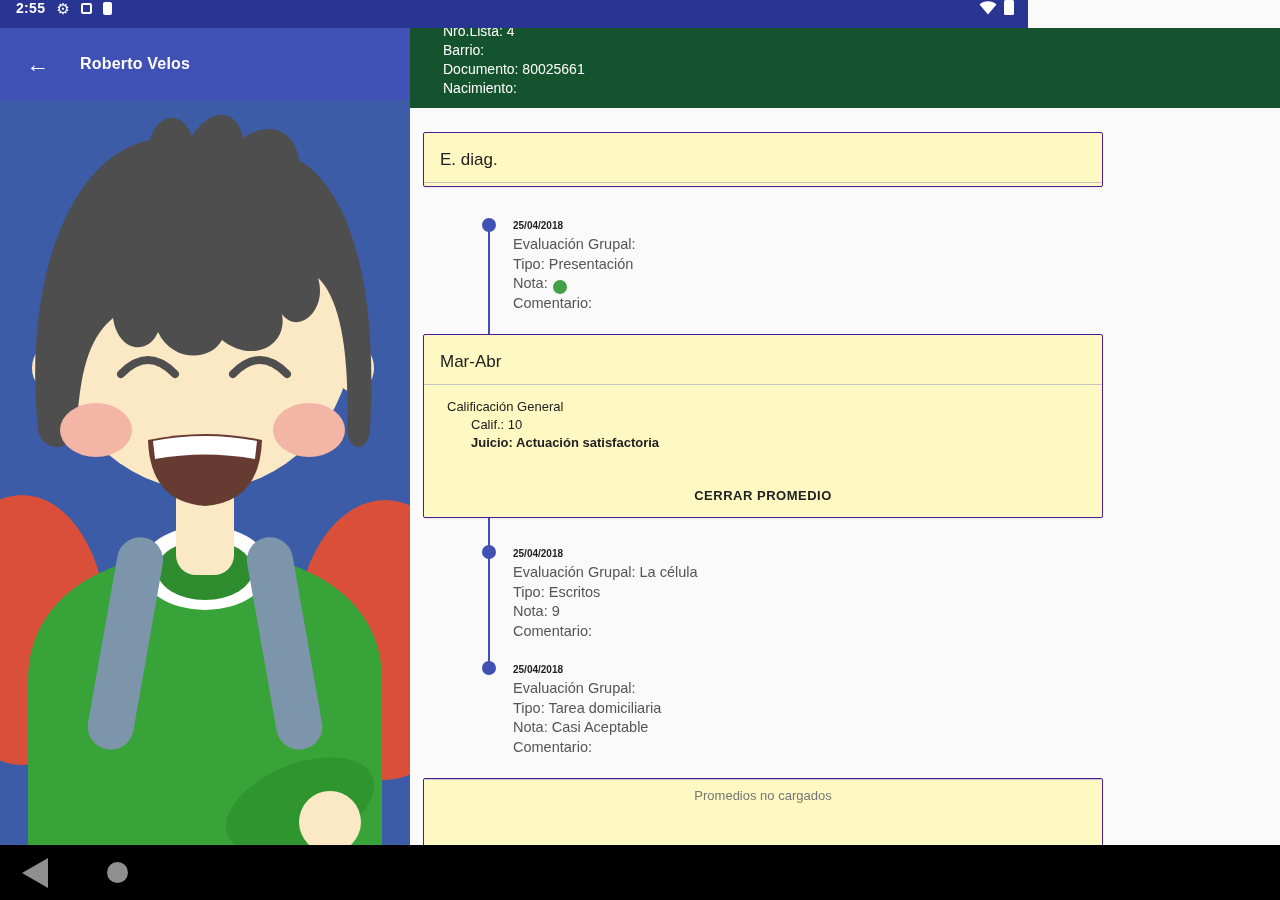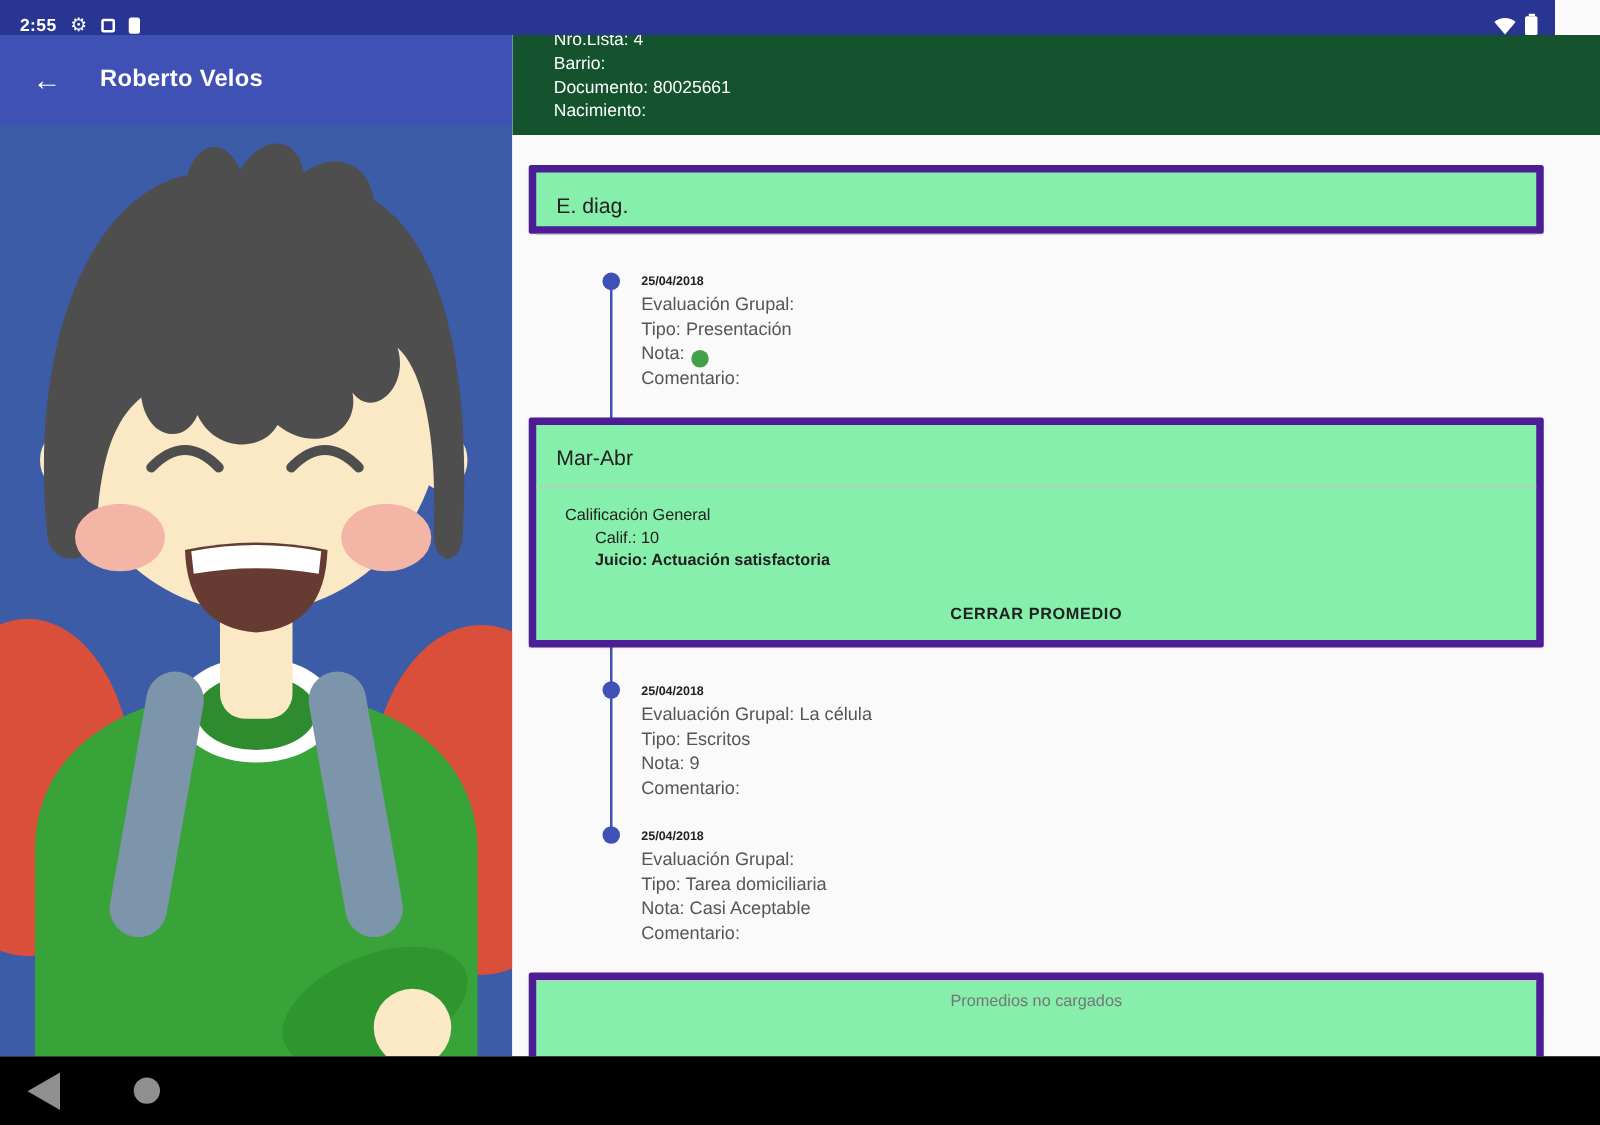--- a/index.html
+++ b/index.html
@@ -6,60 +6,60 @@
   html,body { width:1280px; height:900px; }
   body {
     position:relative;
     font-family:"Liberation Sans", sans-serif;
     background:#fafafa;
     overflow:hidden;
   }
 
   
   .status-bar{
-    position:absolute; left:0; top:0; width:1244px; height:28px;
+    position:absolute; left:0; top:0; width:1028px; height:28px;
     background:#283593; color:#fff;
-    display:flex; align-items:flex-end; z-index:20;gap:28px;
+    display:flex; align-items:flex-start; z-index:20;gap:28px;
   }
   .sb-left{ display:flex; align-items:center; gap:11px; padding-left:16px; }
   .sb-time{ font-size:14px; font-weight:bold; letter-spacing:.3px; }
   .gear{ font-size:15px; line-height:1; }
   .sq-icon{ width:11px; height:11px; border:2px solid #fff; border-radius:2px; }
   .rect-icon{ width:9px; height:13px; background:#fff; border-radius:2px; }
   .sb-right{ margin-left:auto; display:flex; align-items:center; gap:7px; padding-right:14px; }
   .battery{ width:10px; height:15px; background:#fff; border-radius:1.5px; position:relative; }
   .battery:before{ content:""; position:absolute; top:-2px; left:2.5px; width:5px; height:2px; background:#fff; }
 
   
   .left-panel{ position:absolute; left:0; top:28px; width:410px; height:817px; overflow:hidden; }
   .left-header{
     height:72px; background:#3f51b5; color:#fff;
     display:flex; align-items:center; position:relative; z-index:2;
   }
   .back-arrow{ margin-left:26px; font-size:23px; line-height:1; cursor:pointer; }
-  .left-title{ margin-left:31px; font-size:19px; font-weight:bold; letter-spacing:.2px; }
+  .left-title{ margin-left:31px; font-size:16px; font-weight:bold; letter-spacing:.2px; }
   .illustration{ width:410px; height:745px; display:block; }
 
   
   .right-header{
     position:absolute; left:410px; top:28px; width:870px; height:80px;
     background:#14532d; color:#fff; overflow:hidden;
   }
   .rh-text{ position:absolute; left:33px; top:-6px; font-size:14px; line-height:19px; }
 
   
   .content{
     position:absolute; left:410px; top:108px; width:870px; height:737px;
     background:#fafafa; overflow:hidden;
   }
   .tl-line{ position:absolute; left:78px; top:117px; width:2px; height:443px; background:#3f51b5; }
 
   .card{
-    position:absolute; left:13px; width:812px; background:#86efac;
-    border:6px solid #4c1d95; border-radius:2px;
+    position:absolute; left:13px; width:680px; background:#fef9c3;
+    border:1px solid #4c1d95; border-radius:2px;
     box-shadow:0 1px 2px rgba(0,0,0,.07);
   }
   .card-title{ font-size:17px; color:#212121; padding:17px 16px 0 16px; height:49px; }
   .card-divider{ height:1px; background:#c4c4c4; width:100%; }
   #card-diag{ top:24px; height:55px; }
   #card-marabr{ top:226px; height:184px; }
   #card-may{ top:670px; height:160px; }
 
   .ma-line1{ margin:14px 0 0 23px; font-size:13px; color:#212121; }
   .ma-line2{ margin:3px 0 0 47px; font-size:13px; color:#212121; }

